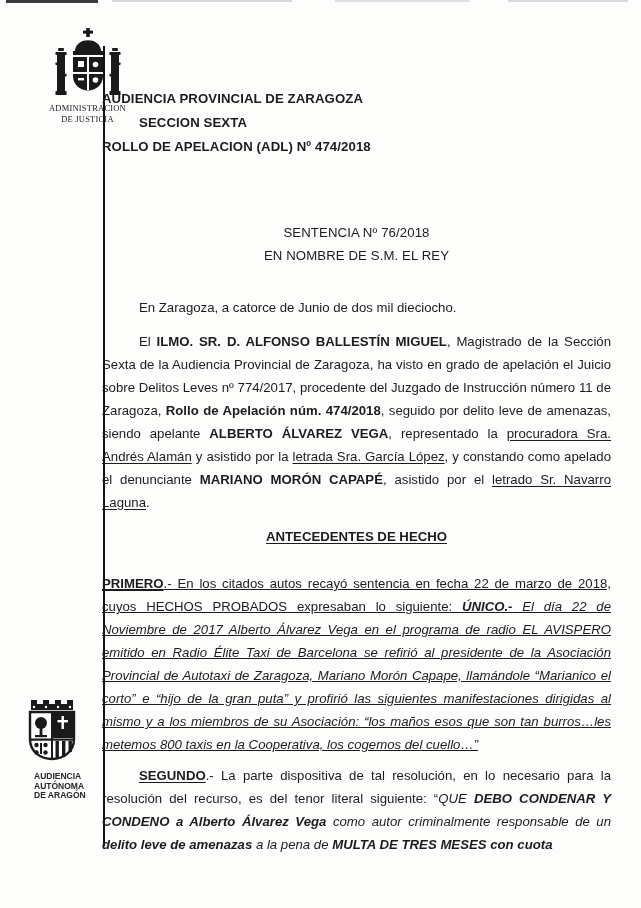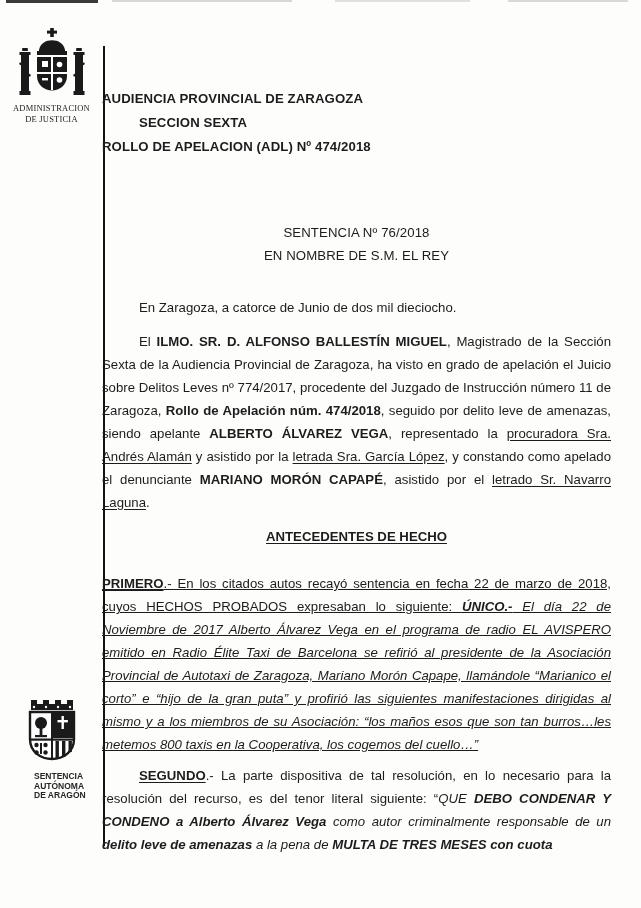--- a/index.html
+++ b/index.html
@@ -24,21 +24,21 @@
   .margin-rule {
     position: absolute;
     left: 103px; top: 46px;
     width: 2px; height: 800px;
     background: #121212;
   }
 
   
   .margin-col { position: absolute; left: 0; top: 0; width: 103px; height: 908px; }
   .emblem-block { position: absolute; left: 0; width: 103px; text-align: center; }
-  .emblem-justice { top: 28px; }
+  .emblem-justice { top: 28px; padding-left: 36px; }
   .emblem-aragon { top: 692px; }
   .emblem-block svg { display: block; margin: 0 auto; }
   .justice-caption {
     margin-top: 3px;
     font-family: "Liberation Serif", serif;
     font-size: 8.5px; line-height: 10.5px;
     letter-spacing: 0.2px;
     color: #1d1d1d;
     text-align: center;
   }
@@ -164,21 +164,21 @@
         <circle cx="13.5" cy="53" r="2.2" fill="#1a1a1a"></circle>
         <circle cx="22.5" cy="53" r="2.2" fill="#1a1a1a"></circle>
         <circle cx="13.5" cy="60.5" r="2.2" fill="#1a1a1a"></circle>
         <circle cx="22.5" cy="60.5" r="2.2" fill="#1a1a1a"></circle>
         <rect x="17" y="51" width="2" height="11" fill="#1a1a1a"></rect>
         <rect x="32.5" y="49" width="3.4" height="17" fill="#1a1a1a"></rect>
         <rect x="39" y="49" width="3.4" height="16" fill="#1a1a1a"></rect>
         <rect x="45.5" y="49" width="3.4" height="11" fill="#1a1a1a"></rect>
       </svg>
       <div class="aragon-caption">
-        <div>SENTENCIA</div>
+        <div>AUDIENCIA</div>
         <div>AUTÓNOMA</div>
         <div>DE ARAGÓN</div>
       </div>
     </div>
 
   </aside>
 
   <main class="content">
 
     <div class="hdr-block">

